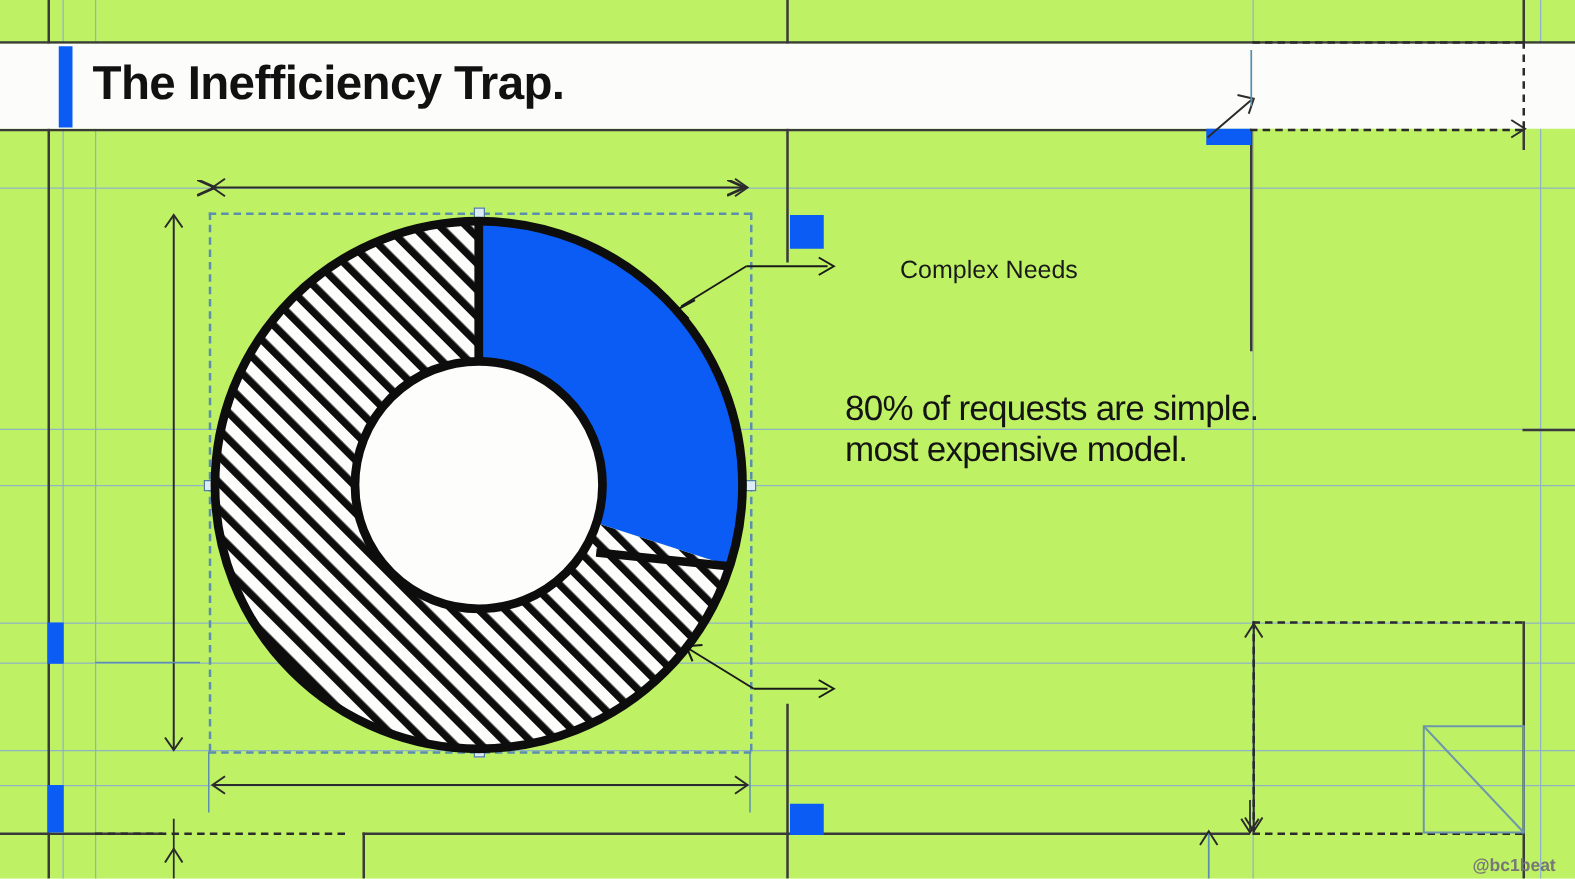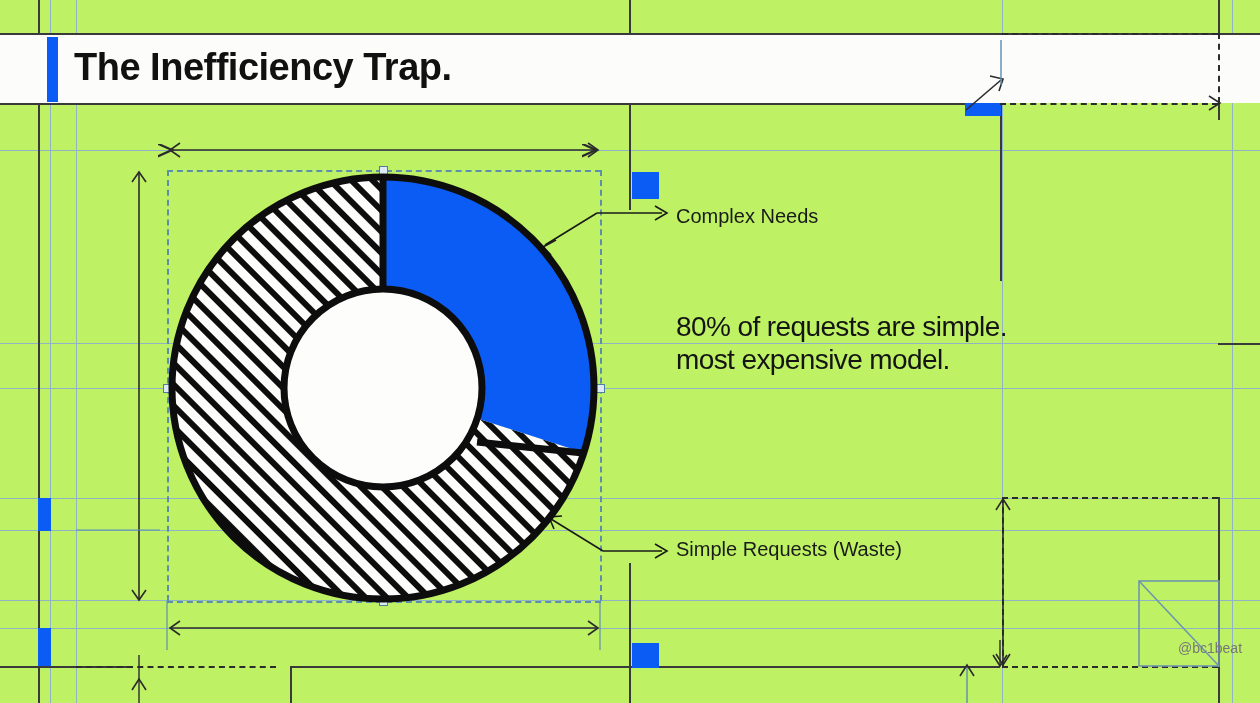--- a/index.html
+++ b/index.html
@@ -70,20 +70,21 @@
   }
 
   
   #donut-wrap { position: absolute; }
 
   
   .callout-label {
     position: absolute;
     color: #1a1a1a;
     white-space: nowrap;
+    margin-left: 44px;
   }
 
   #statement {
     position: absolute;
     color: #141414;
     line-height: 1.18;
     letter-spacing: -0.6px;
   }
 
   #watermark {
@@ -268,22 +269,21 @@
 
       <circle cx="220" cy="222" r="211" fill="none" stroke="#0d0d0d" stroke-width="7"></circle>
       <circle cx="220" cy="222" r="99" fill="#fdfdfc" stroke="#0d0d0d" stroke-width="7"></circle>
       <line x1="220" y1="11" x2="220" y2="123" stroke="#0d0d0d" stroke-width="7"></line>
       <line x1="314" y1="276" x2="420" y2="287" stroke="#0d0d0d" stroke-width="7"></line>
     </svg>
   </div>
 
   <div class="callout-label" style="left:676px; top:205px; font-size:20px;">Complex Needs</div>
 
-  <div class="callout-label" style="left:676px; top:538px; font-size:20px;">Simple Requests (Waste)</div>
 
   <div id="statement" style="left:676px; top:310px; font-size:28px;">
     <div>80% of requests are simple.</div>
     <div>most expensive model.</div>
   </div>
 
-  <div id="watermark" style="left:1178px; top:640px; font-size:14px;">@bc1beat</div>
+  <div id="watermark" style="left:1178px; top:684px; font-size:14px;font-weight:bold;">@bc1beat</div>
 
 </div>
 
 </body></html>

